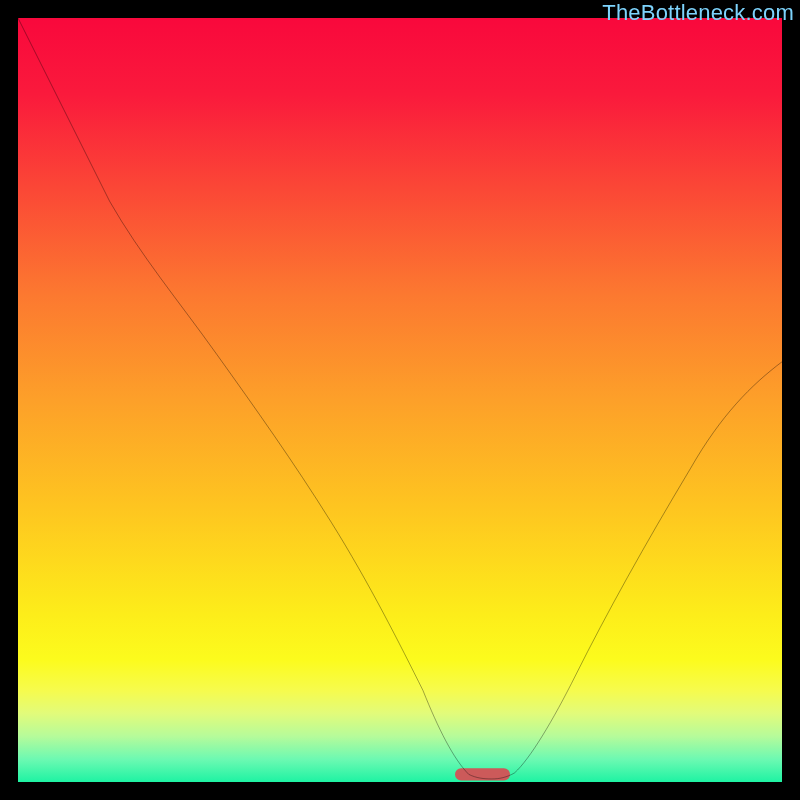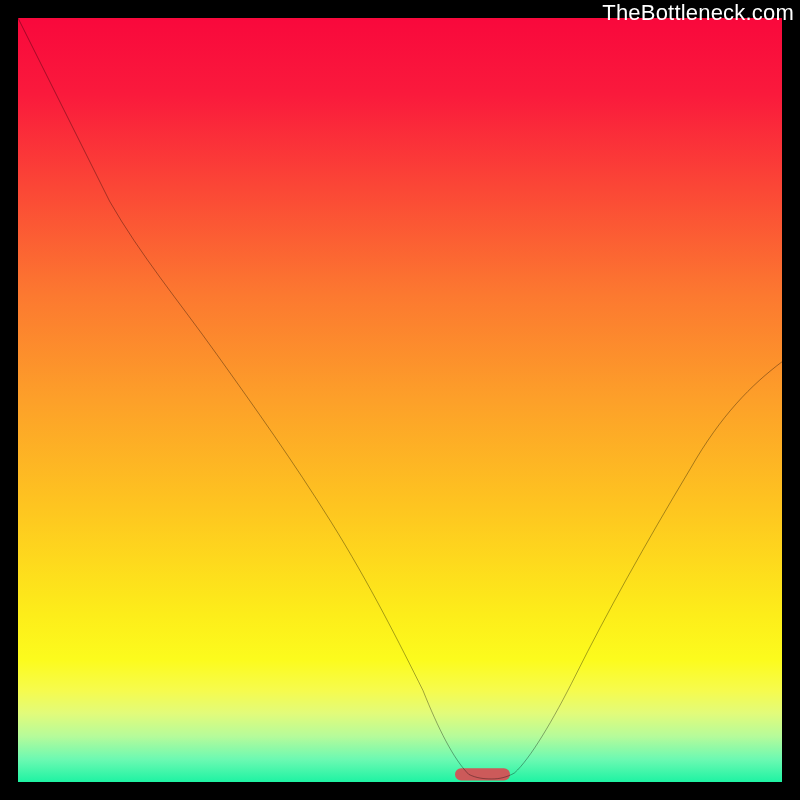--- a/index.html
+++ b/index.html
@@ -37,21 +37,21 @@
       #e2fb7a 91%,
       #b6fb9a 94%,
       #6df9b2 97%,
       #1ef3a3 100%
     );
   }
   .watermark {
     position: absolute;
     top: 0px;
     right: 6px;
-    color: #ffffff;
+    color: #7dd3fc;
     font-size: 22px;
     font-weight: 500;
     letter-spacing: 0.2px;
     user-select: none;
   }
   svg.curve {
     position: absolute;
     left: 0;
     top: 0;
     width: 100%;

